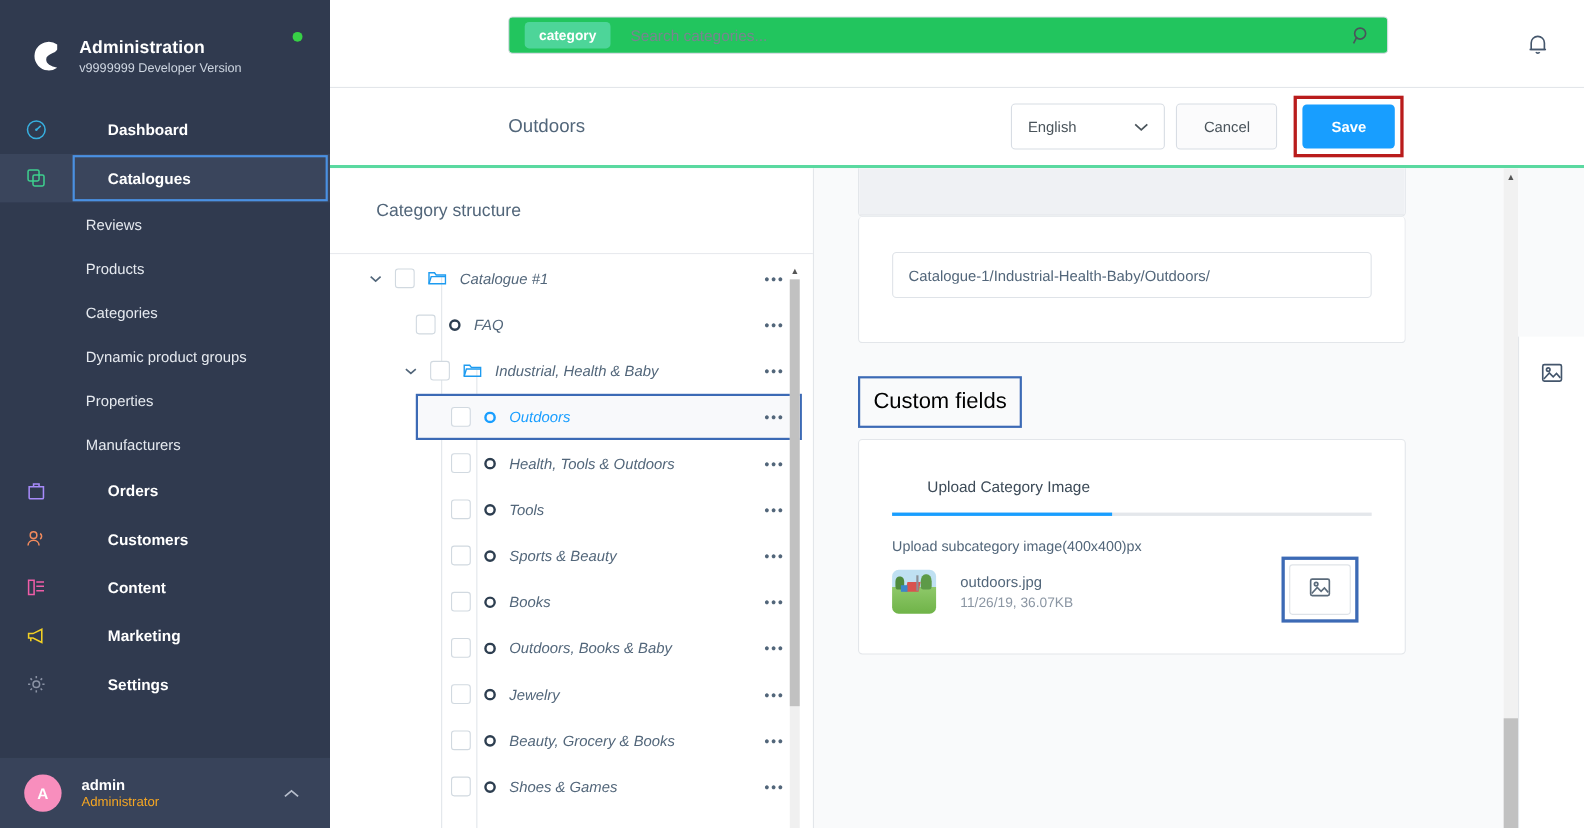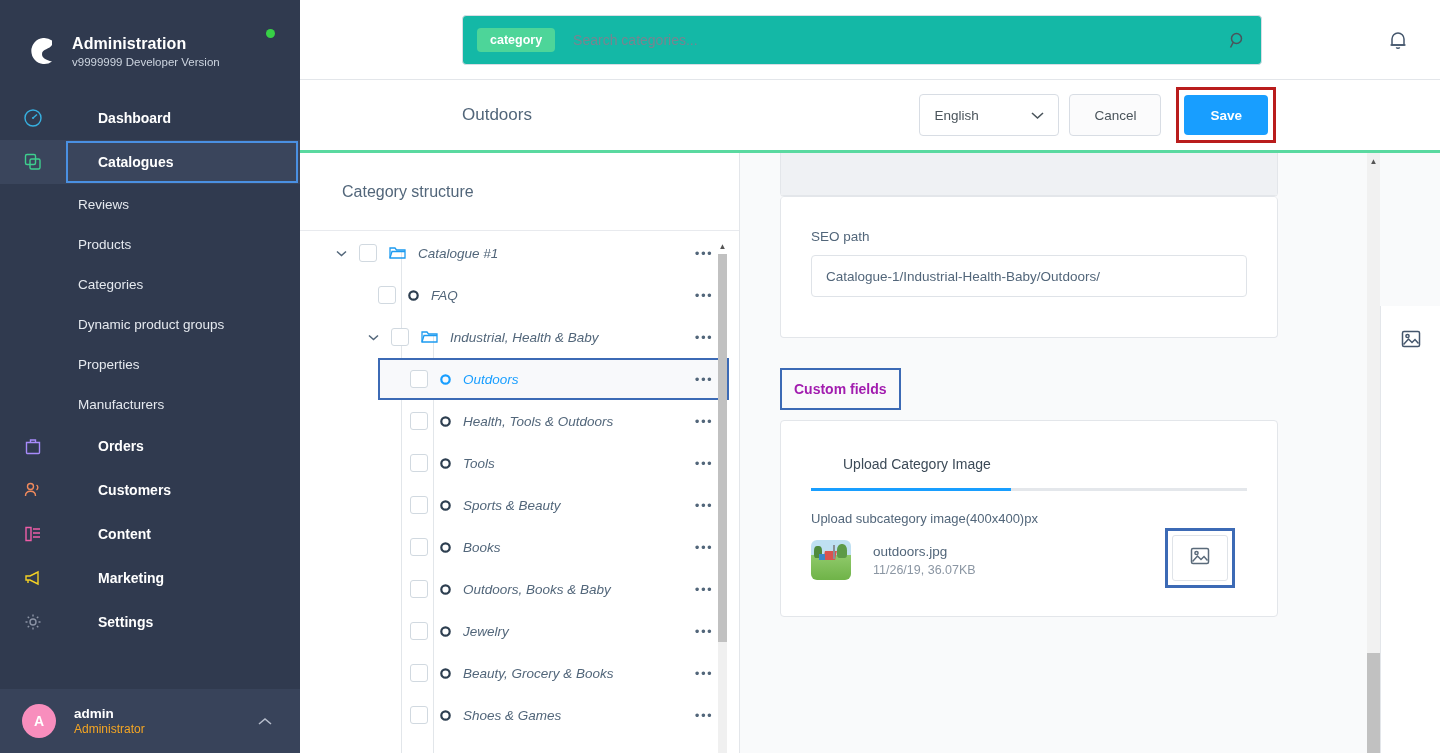--- a/index.html
+++ b/index.html
@@ -57,22 +57,22 @@
   .user-name { color: #fff; font-size: 13.5px; font-weight: bold; }
   .user-role { color: #f5a623; font-size: 12px; margin-top: 1px; }
   .user-caret { position: absolute; right: 28px; color: #b6bdcb; font-size: 13px; }
 
   
   .main { flex: 1 1 auto; position: relative; height: 753px; background: #fff; overflow: hidden; }
 
   
   .topbar { height: 80px; border-bottom: 1px solid #e3e6ea; display: flex; align-items: center; position: relative; background: #fff; }
   .searchwrap {
-    position: absolute; left: 162px; top: 15px; width: 800px; height: 50px;
-    border: 1px solid #d8dde4; border-radius: 4px; background: #14b8a6;
+    position: absolute; left: 162px; top: 15px; width: 800px; height: 34px;
+    border: 1px solid #d8dde4; border-radius: 4px; background: #22c55e;
     display: flex; align-items: center; padding: 0 14px;
   }
   .tag {
     background: #4dd599; color: #fff; font-size: 12.5px; font-weight: bold;
     padding: 6px 13px; border-radius: 4px; line-height: 1;
   }
   .searchinput {
     flex: 1; border: none; outline: none; font-size: 14px;
     color: #4a545b; margin-left: 18px; font-family: "Liberation Sans", sans-serif;
     background: transparent;
@@ -136,21 +136,21 @@
   .card-partial { margin-top: -40px; height: 84px; position: relative; overflow: hidden; }
   .partial-grey { position: absolute; left: 0; right: 0; top: 26px; bottom: 0; background: #eff1f4; border-bottom: 1px solid #e3e6ea; }
   .card-seo { margin-top: 0; padding: 32px 30px 40px 30px; border-top: none; }
   .flabel { font-size: 13.5px; color: #52667a; margin-bottom: 11px; }
   .finput {
     width: 100%; height: 42px; border: 1px solid #dfe3e8; border-radius: 4px;
     padding: 0 14px; font-size: 13.5px; color: #52667a; outline: none;
     font-family: "Liberation Sans", sans-serif; background: #fff;
   }
   .cf-title-wrap { margin-top: 30px; display: inline-block; border: 2px solid #3c6ab5; padding: 10px 12px; }
-  .cf-title { font-size: 14px; color: #a21caf; font-weight: bold; }
+  .cf-title { font-size: 20px; color: #000000; }
   .card-cf { margin-top: 10px; padding: 34px 30px 36px 30px; }
   .cf-tab { font-size: 14px; color: #3c4a57; padding-bottom: 16px; display: inline-block; }
   .cf-underline { height: 3px; background: #e4e7eb; position: relative; }
   .cf-underline i { position: absolute; left: 0; top: 0; height: 3px; width: 200px; background: #189eff; display: block; }
   .cf-hint { font-size: 13px; color: #52667a; margin-top: 20px; }
   .fileline { display: flex; align-items: center; margin-top: 14px; position: relative; }
   .thumb-img {
     width: 40px; height: 40px; border-radius: 6px; flex: 0 0 40px; overflow: hidden;
     background: linear-gradient(#bfe0f2 0%, #bfe0f2 38%, #8fc96a 38%, #6fb348 100%);
     position: relative;
@@ -503,21 +503,20 @@
 
       <div class="rightcol">
         <div class="panel-inner" style="width:578px;">
 
           <div class="card card-partial">
             <span class="partial-grey"></span>
 
           </div>
 
           <div class="card card-seo">
-            <div class="flabel">SEO path</div>
             <input class="finput" value="Catalogue-1/Industrial-Health-Baby/Outdoors/" style="">
           </div>
 
           <div class="cf-title-wrap">
             <span class="cf-title">Custom fields</span>
           </div>
 
           <div class="card card-cf">
             <div style="padding-left:32px">
               <span class="cf-tab">Upload Category Image</span>

